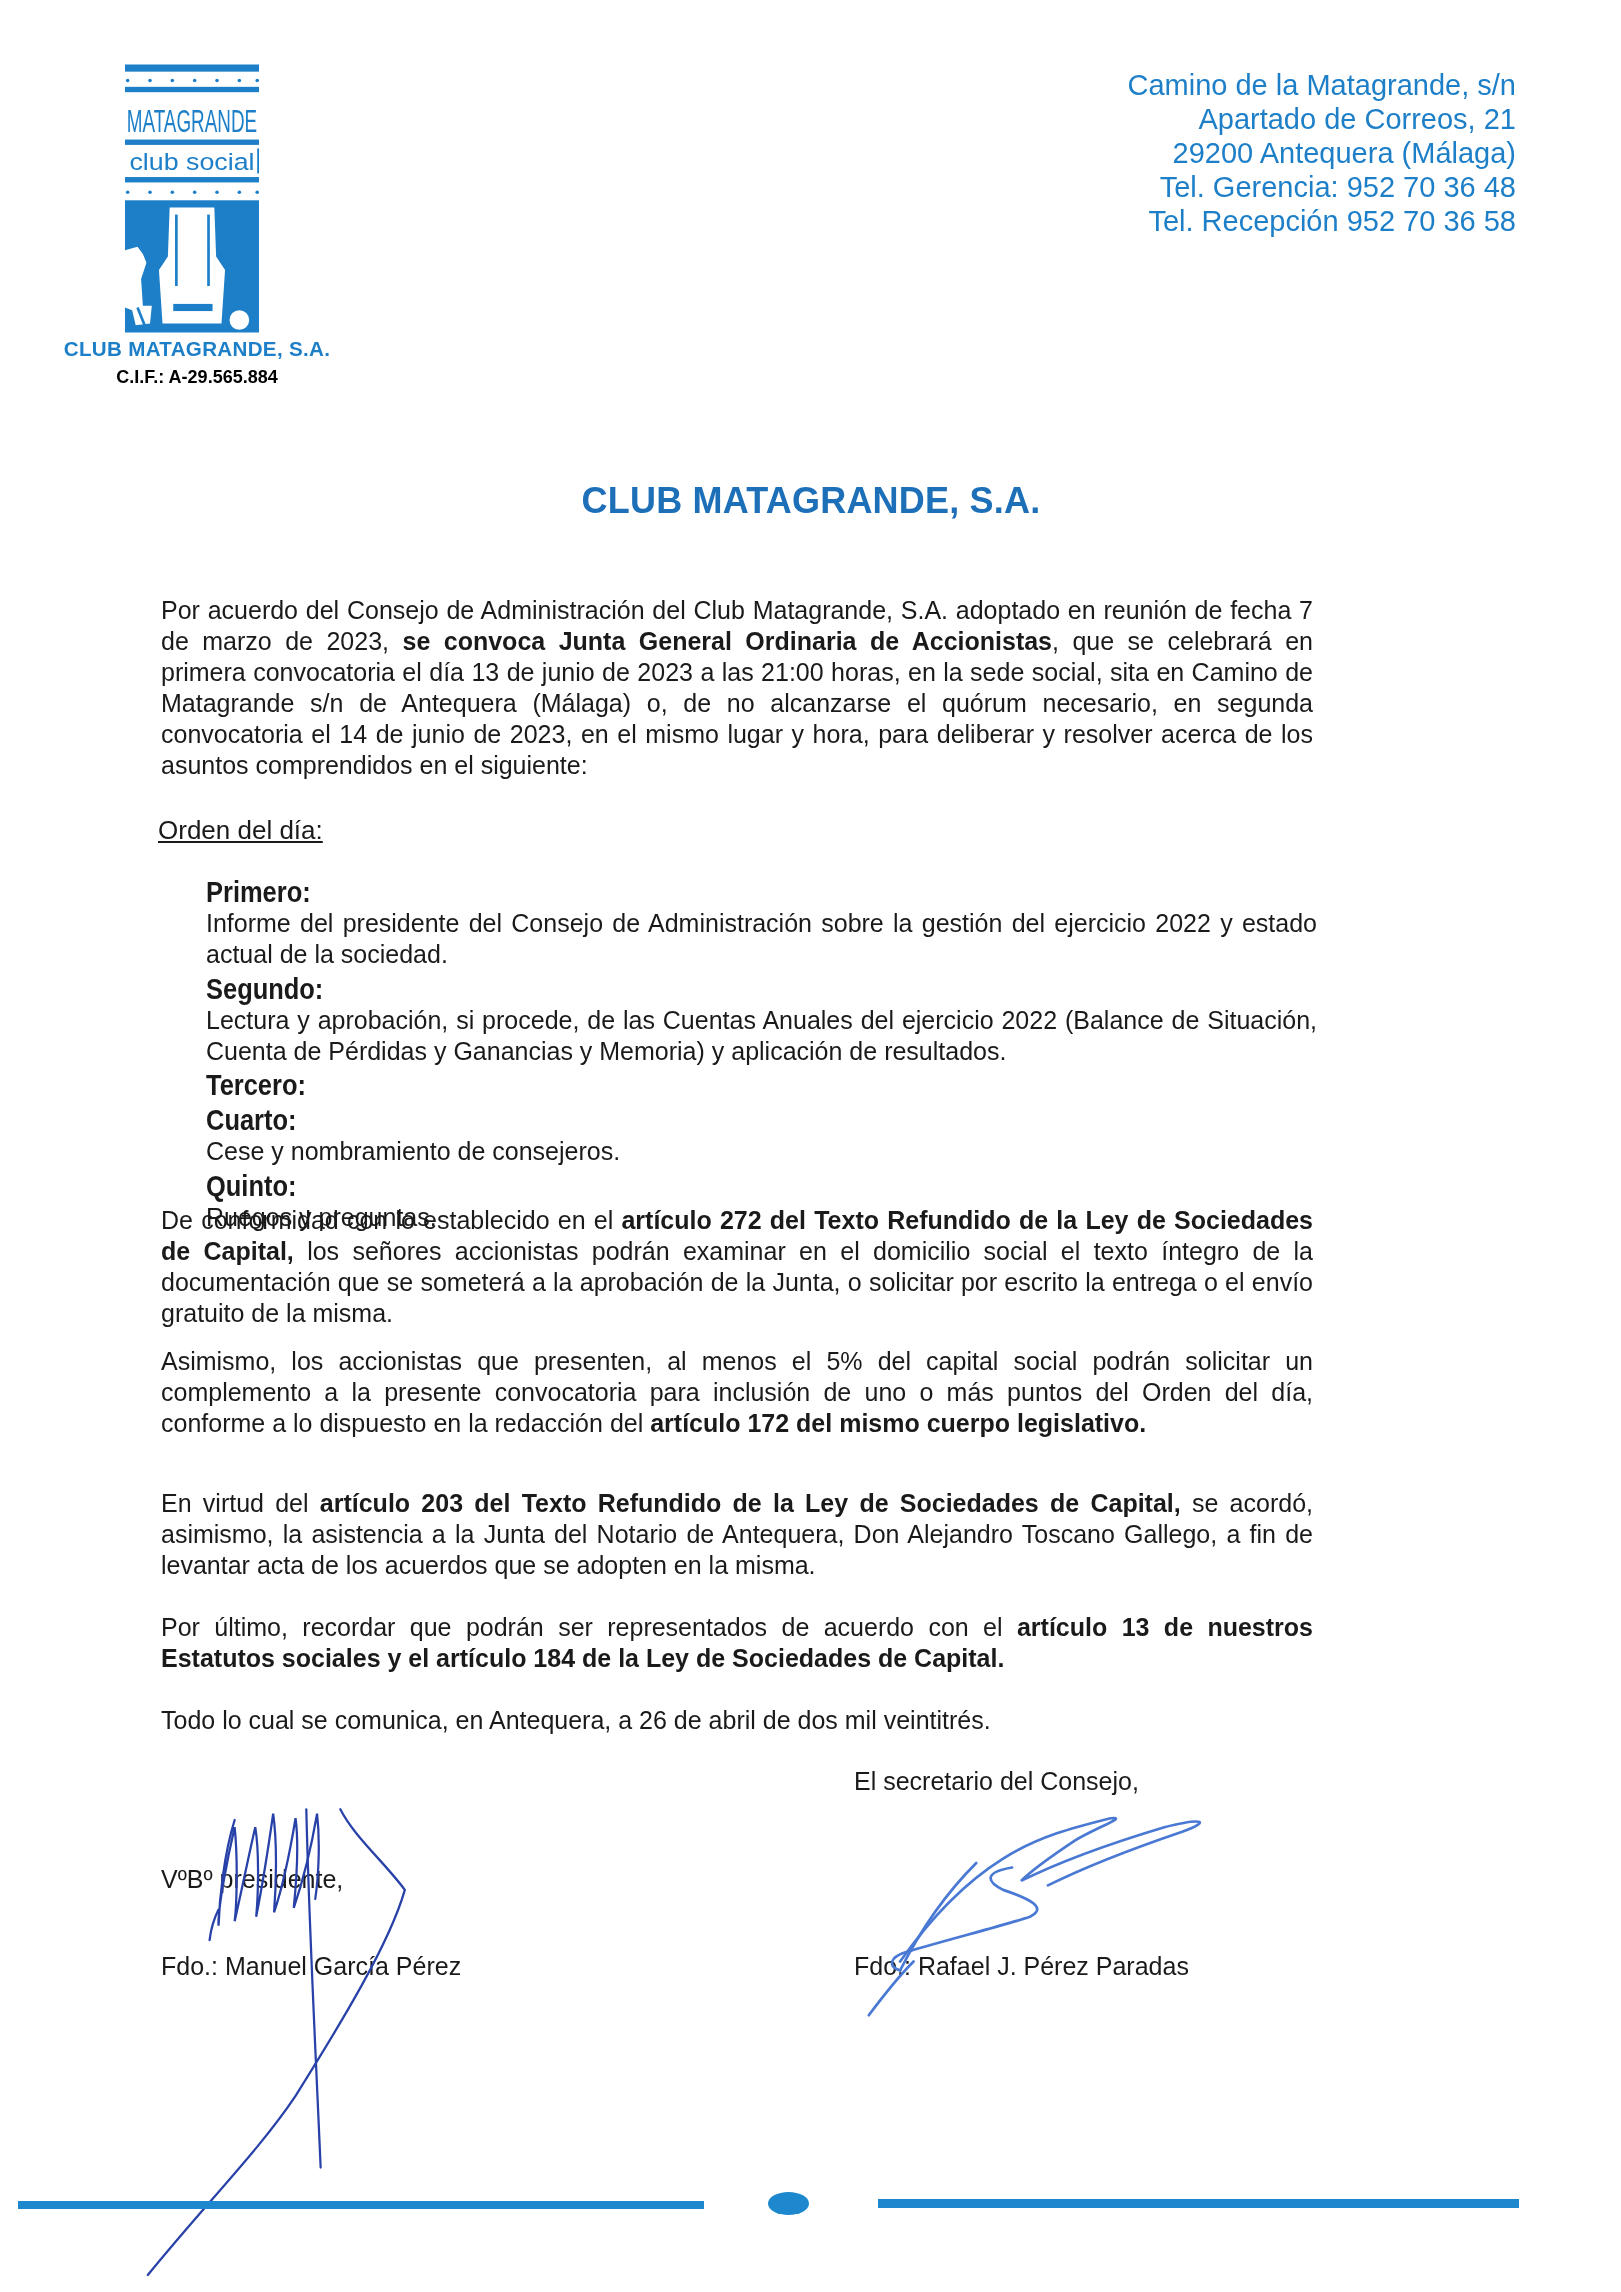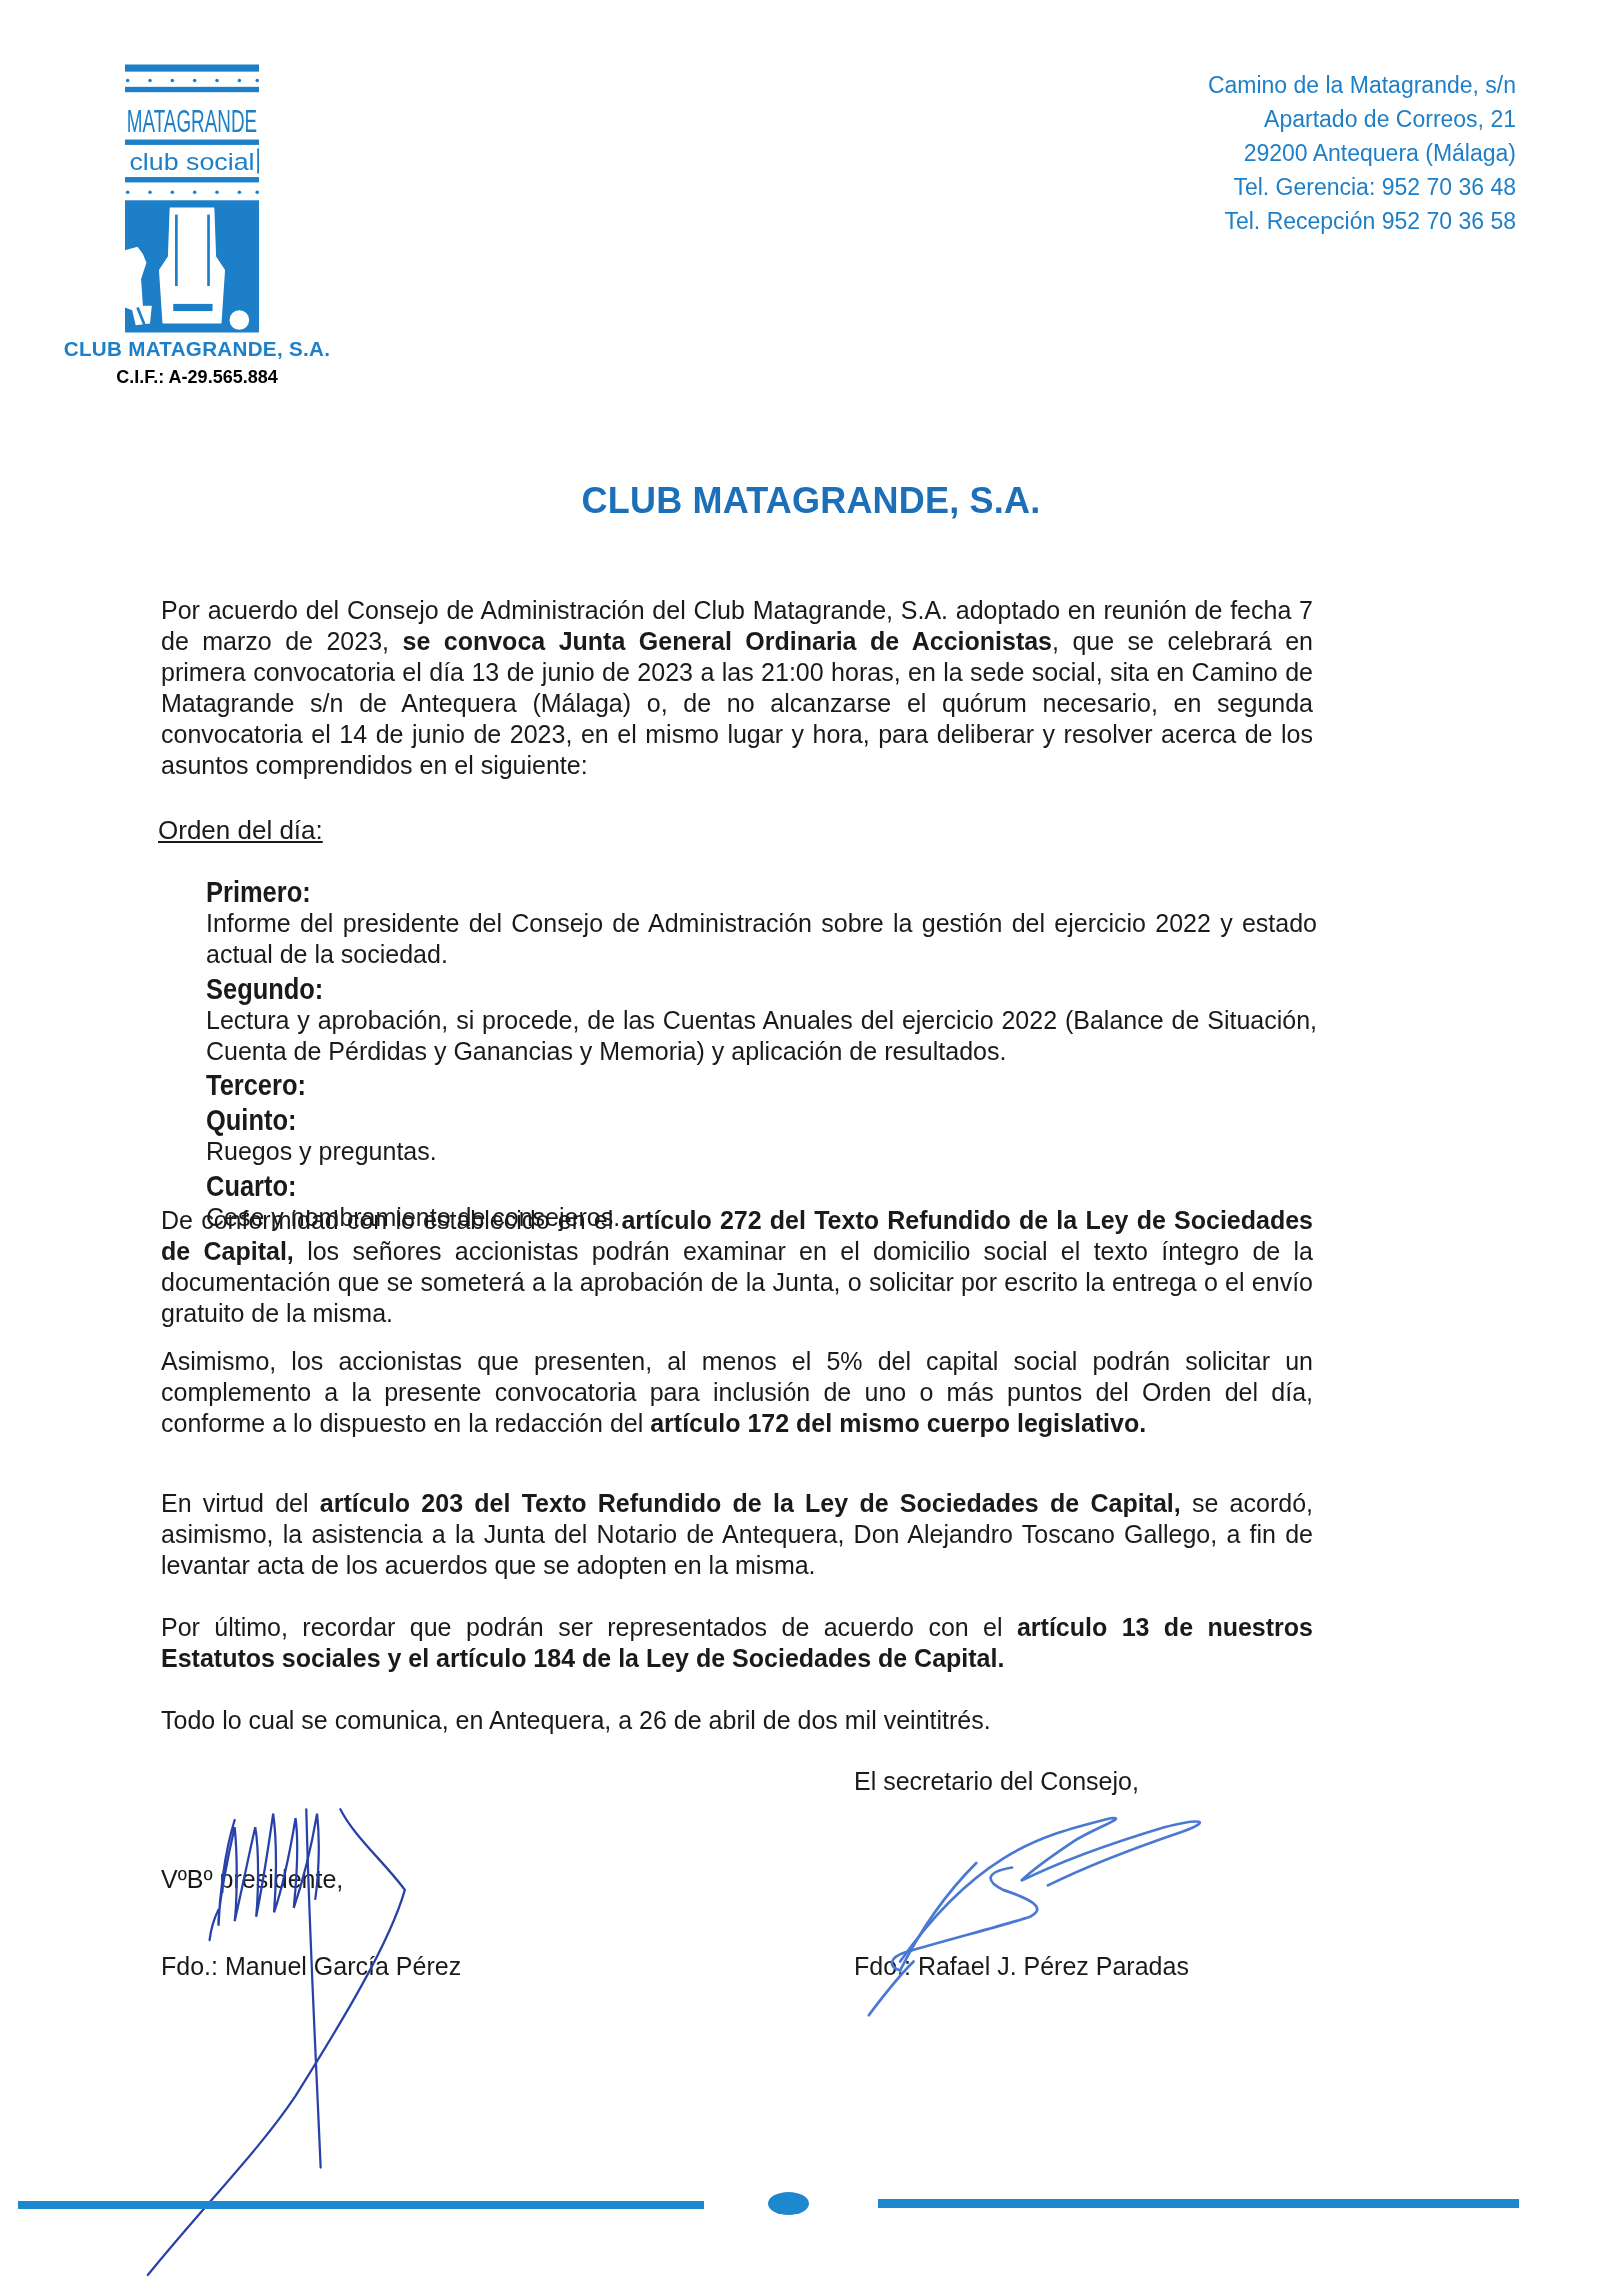--- a/index.html
+++ b/index.html
@@ -14,21 +14,21 @@
   .company-left {
     left: 36px; top: 337px; width: 322px; text-align: center;
     color: #1d7fc8; font-weight: bold; font-size: 20.6px; letter-spacing: 0.3px;
   }
   .cif {
     left: 36px; top: 367px; width: 322px; text-align: center;
     color: #000000; font-size: 18px; font-weight: bold;
   }
   .address {
     right: 106px; top: 68px; text-align: right;
-    color: #1d7fc8; font-size: 23px; line-height: 34px;
+    color: #1d7fc8; font-size: 29px; line-height: 34px;
   }
   .address div { white-space: nowrap; }
 
   
   .doc-title {
     left: 0; width: 1622px; top: 480px; text-align: center;
     color: #1d6fb8; font-weight: bold; font-size: 36px; letter-spacing: 0.2px;
   }
 
   
@@ -137,26 +137,26 @@
     <div class="agenda-text">Informe del presidente del Consejo de Administración sobre la gestión del ejercicio 2022 y estado actual de la sociedad.</div>
   </div>
   <div class="agenda-row">
     <div class="agenda-label">Segundo:</div>
     <div class="agenda-text">Lectura y aprobación, si procede, de las Cuentas Anuales del ejercicio 2022 (Balance de Situación, Cuenta de Pérdidas y Ganancias y Memoria) y aplicación de resultados.</div>
   </div>
   <div class="agenda-row">
     <div class="agenda-label">Tercero:</div>
   </div>
   <div class="agenda-row">
+    <div class="agenda-label">Cuarto:</div>
+    <div class="agenda-text">Cese y nombramiento de consejeros.</div>
+  </div>
+  <div class="agenda-row">
     <div class="agenda-label">Quinto:</div>
     <div class="agenda-text">Ruegos y preguntas.</div>
-  </div>
-  <div class="agenda-row">
-    <div class="agenda-label">Cuarto:</div>
-    <div class="agenda-text">Cese y nombramiento de consejeros.</div>
   </div>
 </div>
 
 <div class="abs body-text p2">
   <span>De conformidad con lo establecido en el </span><b>artículo 272 del Texto Refundido de la Ley de Sociedades de Capital,</b><span> los señores accionistas podrán examinar en el domicilio social el texto íntegro de la documentación que se someterá a la aprobación de la Junta, o solicitar por escrito la entrega o el envío gratuito de la misma.</span>
 </div>
 
 <div class="abs body-text p3">
   <span>Asimismo, los accionistas que presenten, al menos el 5% del capital social podrán solicitar un complemento a la presente convocatoria para inclusión de uno o más puntos del Orden del día, conforme a lo dispuesto en la redacción del </span><b>artículo 172 del mismo cuerpo legislativo.</b>
 </div>

